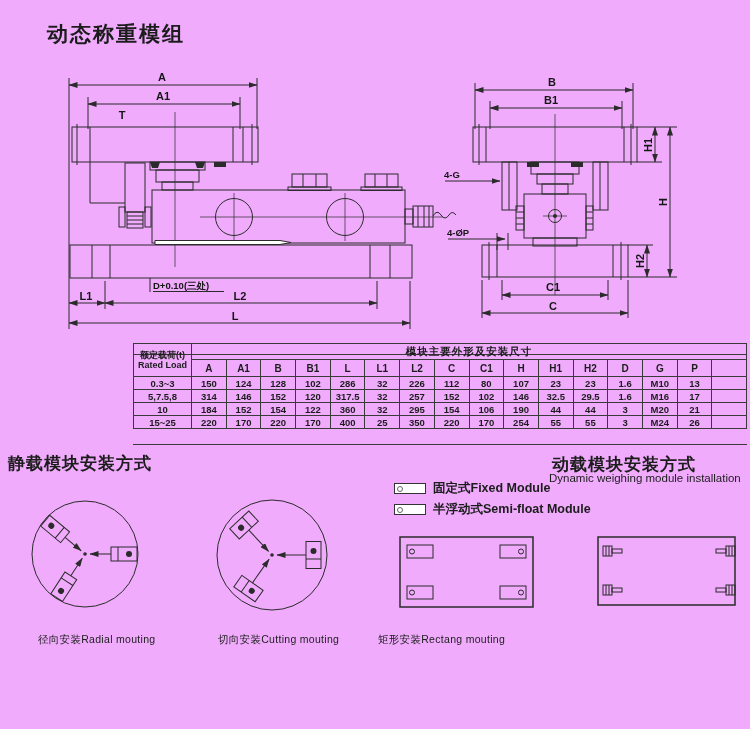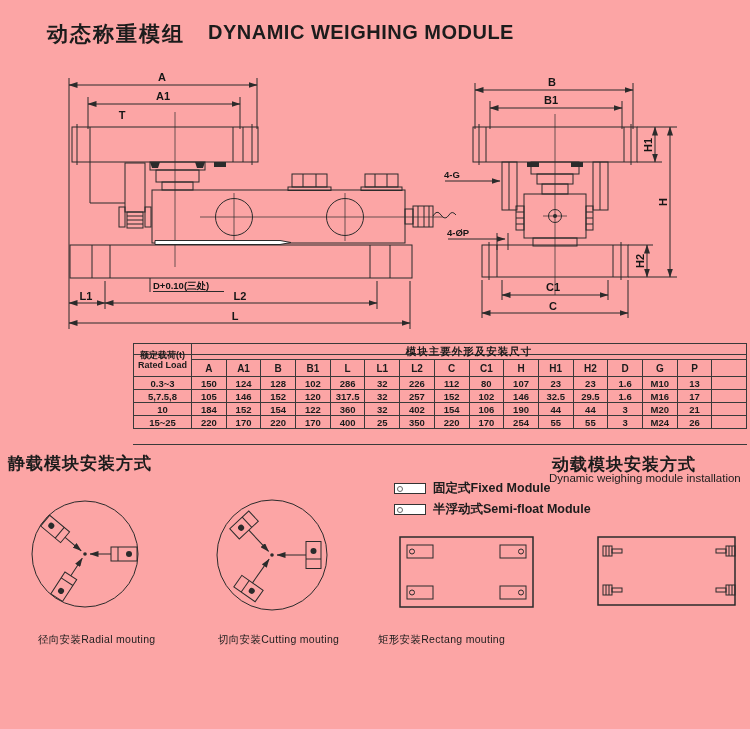--- a/index.html
+++ b/index.html
@@ -1,17 +1,17 @@
 <!DOCTYPE html>
 <html><head>
 <meta charset="utf-8">
 <style>
   html,body{margin:0;padding:0;background:#fff;}
   .page{
-    position:relative;width:750px;height:729px;background:#fca5a5;overflow:hidden;
+    position:relative;width:750px;height:729px;background:#f0abfc;overflow:hidden;
     font-family:"Liberation Sans","DejaVu Sans",sans-serif;color:#1c1c1c;
     outline:1px solid #d9d9d9;
   }
   .abs{position:absolute;}
   
   .title-zh{left:47px;top:20px;font-size:21px;font-weight:bold;letter-spacing:2px;}
   .title-en{left:208px;top:21px;font-size:20px;font-weight:bold;letter-spacing:.5px;}
   
   svg.art{position:absolute;left:0;top:0;width:750px;height:729px;}
   .ln line,.ln rect,.ln path,.ln circle,.ln polyline,.ln polygon{stroke:#2b2b2b;stroke-width:1;fill:none;}
@@ -45,21 +45,20 @@
   .legend-icon::before{content:"";position:absolute;left:2px;top:1.5px;width:4px;height:4px;
      border:1px solid #666;border-radius:50%;}
   .legend-label{font-size:12.5px;font-weight:bold;white-space:nowrap;}
 </style>
 </head>
 <body>
 
 <div class="page">
 
   <div class="abs title-zh">动态称重模组</div>
-  <div class="abs title-en">DYNAMIC WEIGHING MODULE</div>
 
   <svg class="art" viewBox="0 0 750 729">
     <defs>
       <pattern id="hatch" width="5" height="5" patternUnits="userSpaceOnUse" patternTransform="rotate(45)">
         <line x1="0" y1="0" x2="0" y2="5" stroke="#2b2b2b" stroke-width="1"></line>
       </pattern>
       <marker id="arrE" markerWidth="9" markerHeight="6" refX="8.5" refY="3" orient="auto" markerUnits="userSpaceOnUse">
         <path d="M0,0L9,3L0,6Z" fill="#2b2b2b"></path>
       </marker>
       <marker id="arrS" markerWidth="9" markerHeight="6" refX="0.5" refY="3" orient="auto" markerUnits="userSpaceOnUse">
@@ -367,21 +366,21 @@
             <td>107</td>
             <td>23</td>
             <td>23</td>
             <td>1.6</td>
             <td>M10</td>
             <td>13</td>
             <td></td>
           </tr>
           <tr>
             <td style="font-weight: bold;">5,7.5,8</td>
-            <td>105</td>
+            <td>314</td>
             <td>146</td>
             <td>152</td>
             <td>120</td>
             <td>317.5</td>
             <td>32</td>
             <td>257</td>
             <td>152</td>
             <td>102</td>
             <td>146</td>
             <td>32.5</td>
@@ -392,21 +391,21 @@
             <td></td>
           </tr>
           <tr>
             <td style="font-weight: bold;">10</td>
             <td>184</td>
             <td>152</td>
             <td>154</td>
             <td>122</td>
             <td>360</td>
             <td>32</td>
-            <td>402</td>
+            <td>295</td>
             <td>154</td>
             <td>106</td>
             <td>190</td>
             <td>44</td>
             <td>44</td>
             <td>3</td>
             <td>M20</td>
             <td>21</td>
             <td></td>
           </tr>

